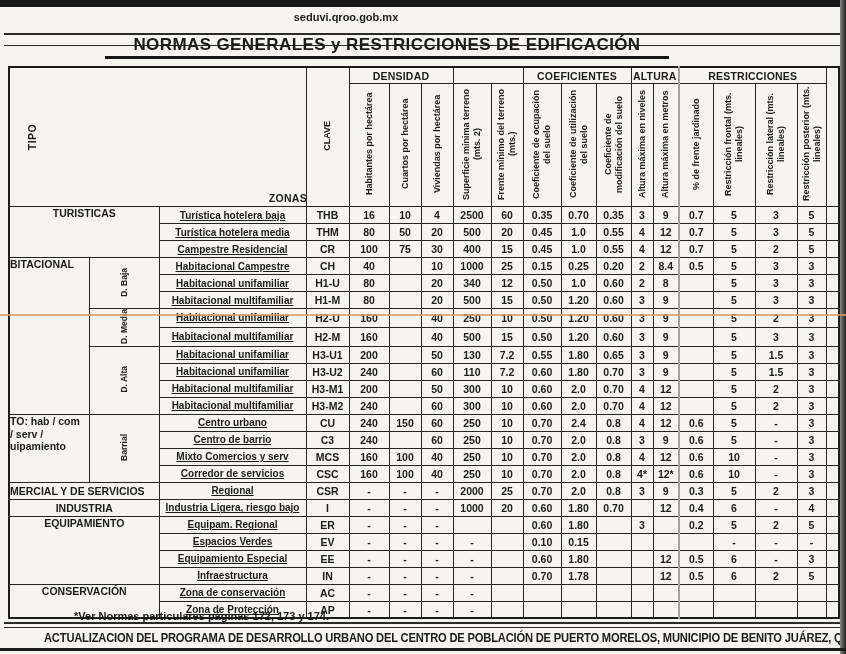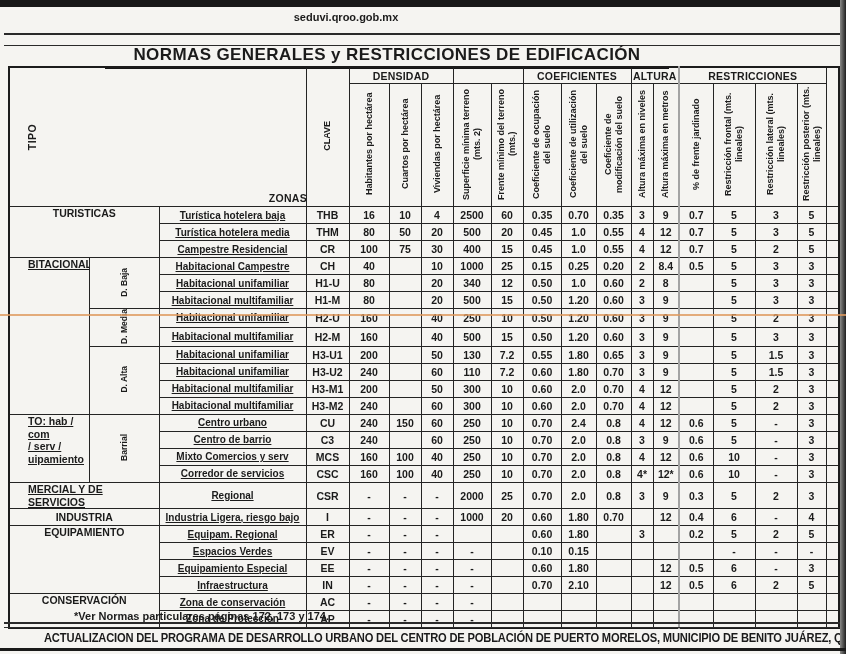--- a/index.html
+++ b/index.html
@@ -10,21 +10,21 @@
   }
   .scan-bar-top{position:absolute;left:0;top:0;width:846px;height:7px;background:#181818;}
   .scan-bar-right{position:absolute;right:0;top:0;width:6px;height:654px;background:linear-gradient(to right,#8a8a88,#1f1f1f);}
   .scan-bar-bottom{position:absolute;left:0;top:648px;width:846px;height:3px;background:#1a1a1a;}
   .rule{position:absolute;left:4px;width:836px;background:#2a2a2a;}
   .rule.r1{top:33px;height:2px;}
   .rule.r2{top:45px;height:1px;}
   .rule.r3{top:622px;height:2px;}
   .rule.r4{top:627px;height:1px;}
   .site-url{position:absolute;top:11px;left:0;width:692px;text-align:center;font-size:11px;font-weight:bold;}
-  .title-wrap{position:absolute;top:45px;left:0;width:774px;text-align:center;}
+  .title-wrap{position:absolute;top:35px;left:0;width:774px;text-align:center;}
   .title-wrap span{display:inline-block;font-size:17px;font-weight:bold;letter-spacing:.4px;
     border-bottom:3px solid #161616;padding:0 28px 1px 28px;}
   table{border-collapse:collapse;table-layout:fixed;position:absolute;left:8px;top:66px;width:830px;
     background:transparent;}
   table{border:2px solid #1c1c1c;}
   th,td{border:1px solid #242424;padding:0;font-size:10.5px;font-weight:bold;text-align:center;
     vertical-align:middle;overflow:hidden;white-space:nowrap;}
   thead th.group{height:15px;font-size:10.5px;letter-spacing:.2px;}
   th.rot{height:122px;}
   .vert{writing-mode:vertical-rl;transform:rotate(180deg);display:inline-block;
@@ -35,21 +35,21 @@
     writing-mode:vertical-rl;font-size:10.5px;letter-spacing:.5px;}
   .zonas-lab{position:absolute;bottom:2px;left:150px;width:147px;text-align:right;
     font-size:10.5px;letter-spacing:.3px;}
   tbody tr{height:17px;border-radius:8px;}
   td.zona{font-size:10px;white-space:nowrap;text-decoration:underline;}
   td.clave{font-size:10.5px;}
   td.val{font-size:10.5px;}
   th.tipo{font-size:10.5px;white-space:pre-line;line-height:1.2;}
   .v-top{vertical-align:top;}
   .v-middle{vertical-align:middle;}
-  .a-left{text-align:left;padding-left:18px;text-decoration:underline;}
+  .a-left{text-align:left;padding-left:0;}
   .a-center{text-align:center;}
   th.sub .vert{font-size:8.5px;}
   .thickL{border-left:2px solid #a3a3a3;}
   .artifact-line{position:absolute;left:0;top:314px;width:846px;height:2px;
     background:rgba(222,152,92,.8);z-index:5;}
   .footnote{position:absolute;left:74px;top:610px;font-size:11px;font-weight:bold;}
   .bottom-caption{position:absolute;left:44px;top:631px;font-size:12px;font-weight:bold;
     letter-spacing:-.2px;white-space:nowrap;transform:scaleX(.93);transform-origin:left center;}
 </style>
 </head>
@@ -532,21 +532,21 @@
       </tr>
       <tr>
         <td class="zona">Infraestructura</td>
         <td class="clave">IN</td>
         <td class="val">-</td>
         <td class="val">-</td>
         <td class="val">-</td>
         <td class="val">-</td>
         <td class="val"></td>
         <td class="val">0.70</td>
-        <td class="val">2.10</td>
+        <td class="val">1.78</td>
         <td class="val"></td>
         <td class="val"></td>
         <td class="val">12</td>
         <td class="val thickL">0.5</td>
         <td class="val">6</td>
         <td class="val">2</td>
         <td class="val">5</td>
         <td></td>
       </tr>
       <tr>

